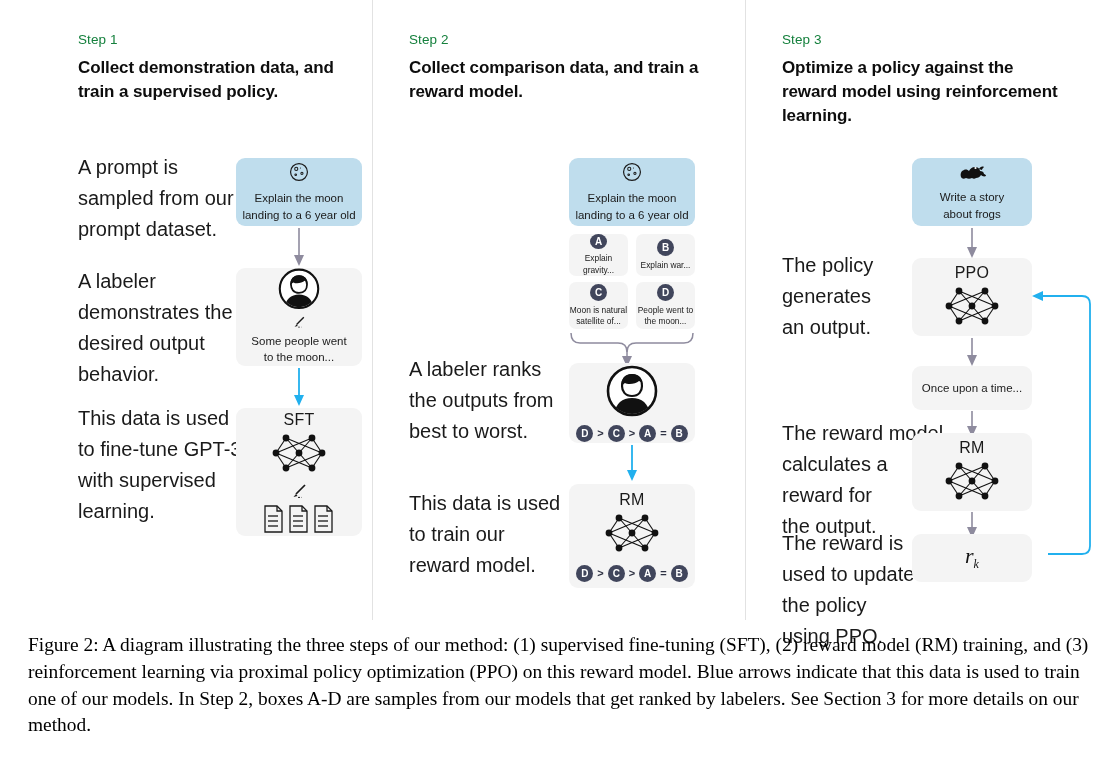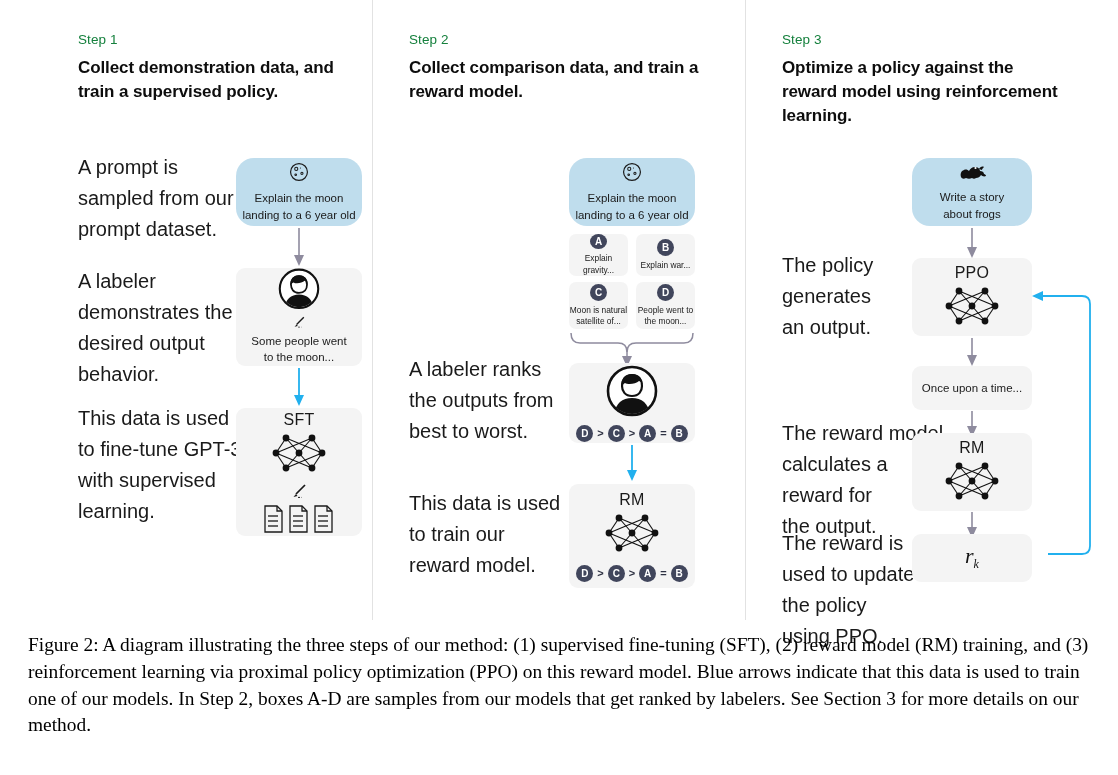--- a/index.html
+++ b/index.html
@@ -63,21 +63,21 @@
   .box {
     position: absolute;
     background: #f4f4f4;
     border-radius: 9px;
     box-sizing: border-box;
     display: flex;
     flex-direction: column;
     align-items: center;
     justify-content: center;
   }
-  .box.blue { background: #bfdded; border-radius: 18px; }
+  .box.blue { background: #bfdded; }
   .box-caption {
     font-size: 11.5px;
     line-height: 1.45;
     text-align: center;
     color: #1a1a1a;
     white-space: pre-line;
   }
   .box-tag {
     font-size: 16px;
     color: #1a1a1a;

